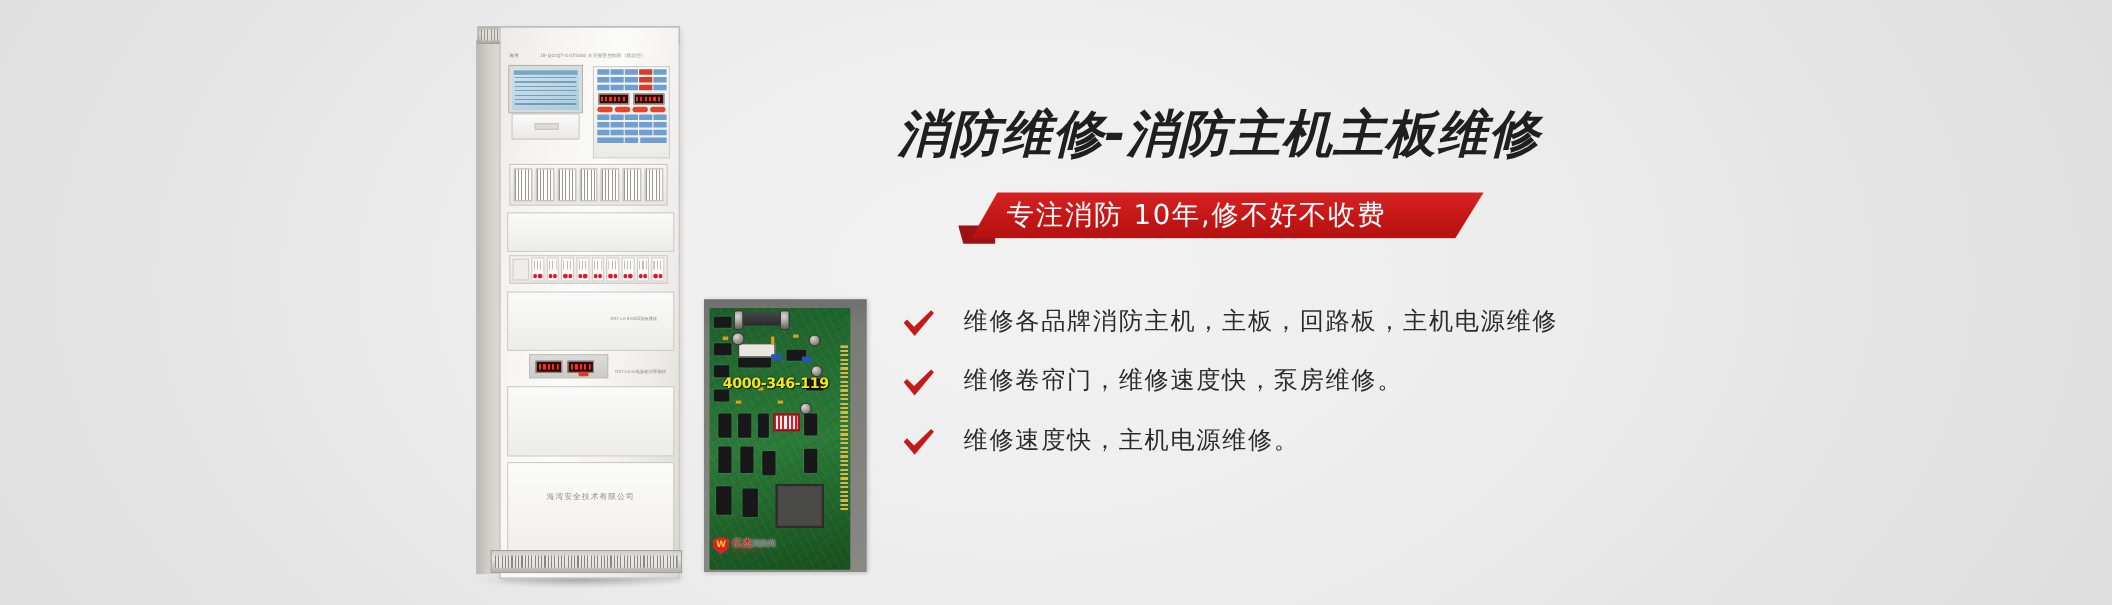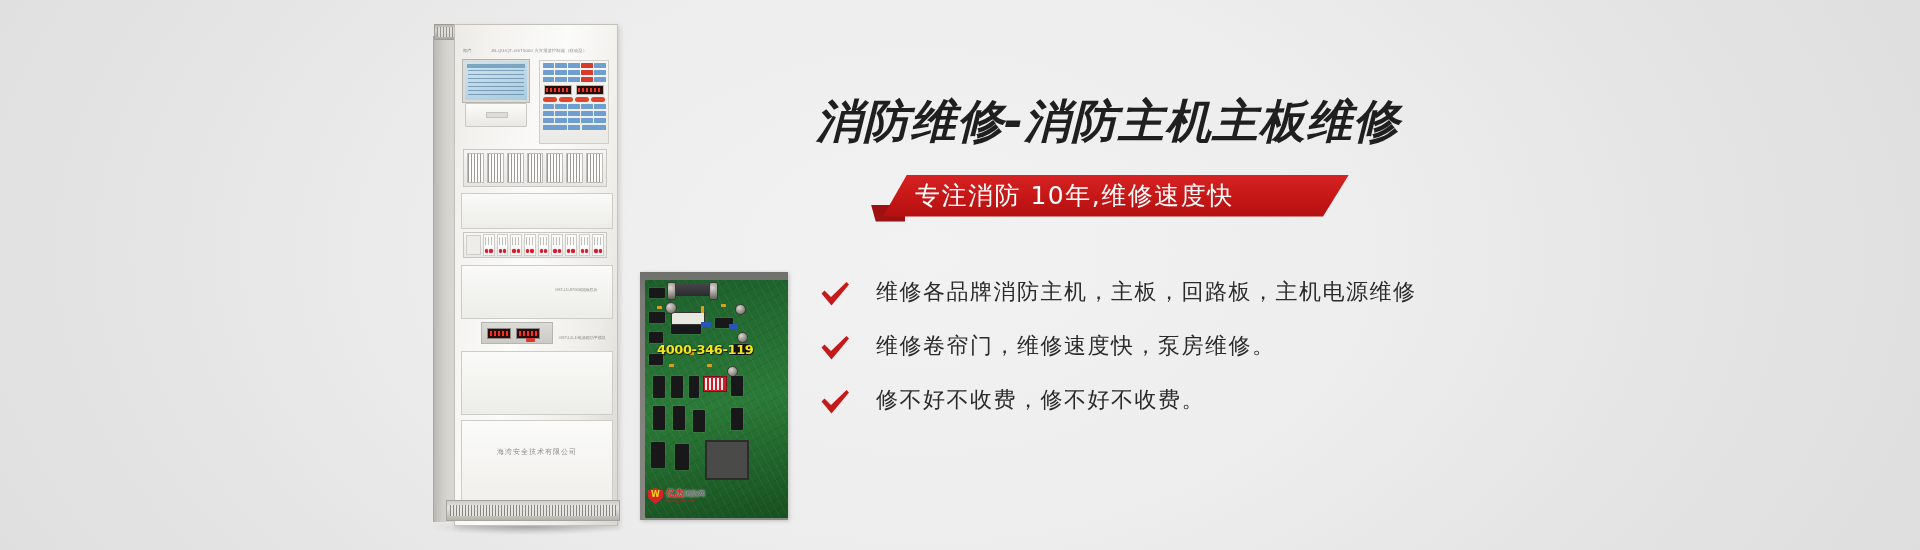--- a/index.html
+++ b/index.html
@@ -335,21 +335,20 @@
     box-shadow: 1px 1px 4px rgba(0,0,0,0.2);
     overflow: hidden;
   }
   .pcb-green {
     position: absolute;
     left: 5px; top: 8px;
     width: 128px; height: 238px;
     background:
       linear-gradient(170deg, #1c5e2b 0%, #236b31 22%, #2b7a38 52%, #1f6129 80%, #17501f 100%);
     border-radius: 1px;
-    padding-left: 28px;
   }
   .pcb-trace {
     position: absolute;
     inset: 0;
     background:
       repeating-linear-gradient(62deg, rgba(255,255,255,0.045) 0px, rgba(255,255,255,0.045) 1px, rgba(0,0,0,0) 1px, rgba(0,0,0,0) 7px),
       repeating-linear-gradient(-28deg, rgba(0,0,0,0.07) 0px, rgba(0,0,0,0.07) 1px, rgba(0,0,0,0) 1px, rgba(0,0,0,0) 9px);
   }
   .chip {
     position: absolute;
@@ -776,21 +775,21 @@
     </div>
   </div>
 
   <div class="content">
 
     <div class="headline">消防维修-消防主机主板维修</div>
 
     <div class="ribbon">
       <div class="ribbon-tail"></div>
       <div class="ribbon-main"></div>
-      <div class="ribbon-text">专注消防 10年,维修速度快</div>
+      <div class="ribbon-text">专注消防 10年,修不好不收费</div>
     </div>
 
     <div class="features">
 
       <div class="feature">
         <span class="check">
           <svg width="30" height="26" viewBox="0 0 30 26" aria-hidden="true">
             <path d="M1.5 12.5 L4.5 9.5 L11 16 L26.5 1 L29 3.5 L11.5 24.5 Z" fill="#c41a1a"></path>
           </svg>
         </span>
@@ -805,19 +804,19 @@
         </span>
         <span class="feature-text">维修卷帘门，维修速度快，泵房维修。</span>
       </div>
 
       <div class="feature">
         <span class="check">
           <svg width="30" height="26" viewBox="0 0 30 26" aria-hidden="true">
             <path d="M1.5 12.5 L4.5 9.5 L11 16 L26.5 1 L29 3.5 L11.5 24.5 Z" fill="#c41a1a"></path>
           </svg>
         </span>
-        <span class="feature-text">修不好不收费，修不好不收费。</span>
+        <span class="feature-text">维修速度快，主机电源维修。</span>
       </div>
 
     </div>
   </div>
 
 </div>
 
 </body></html>

